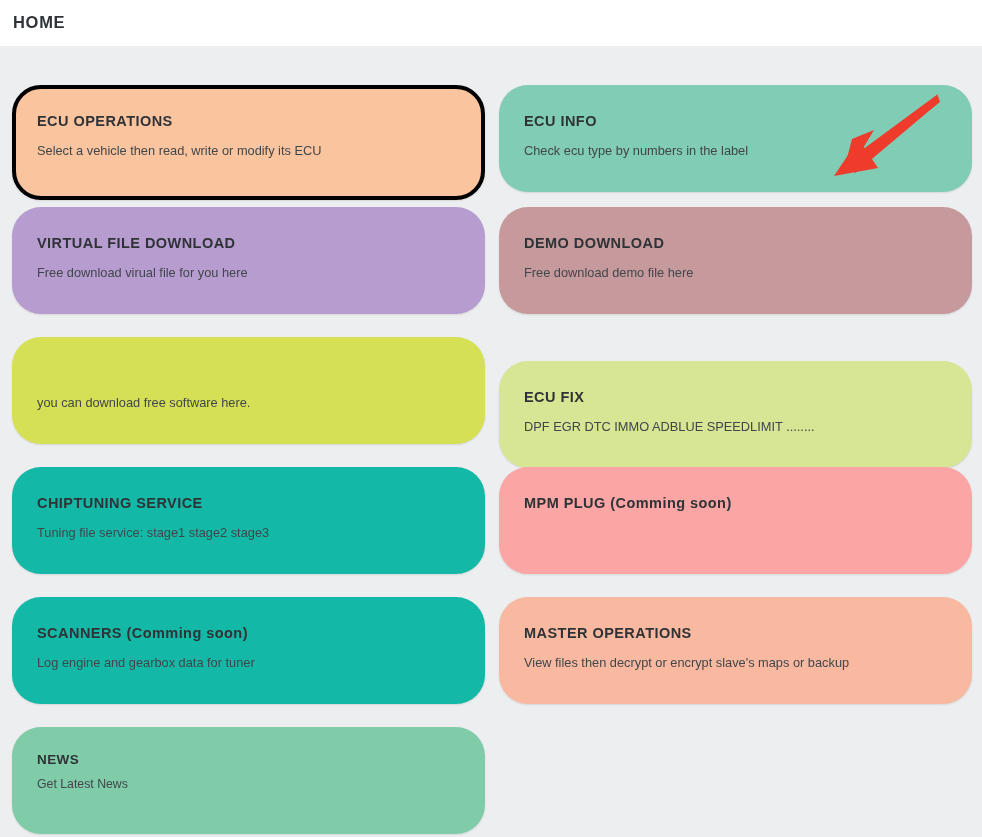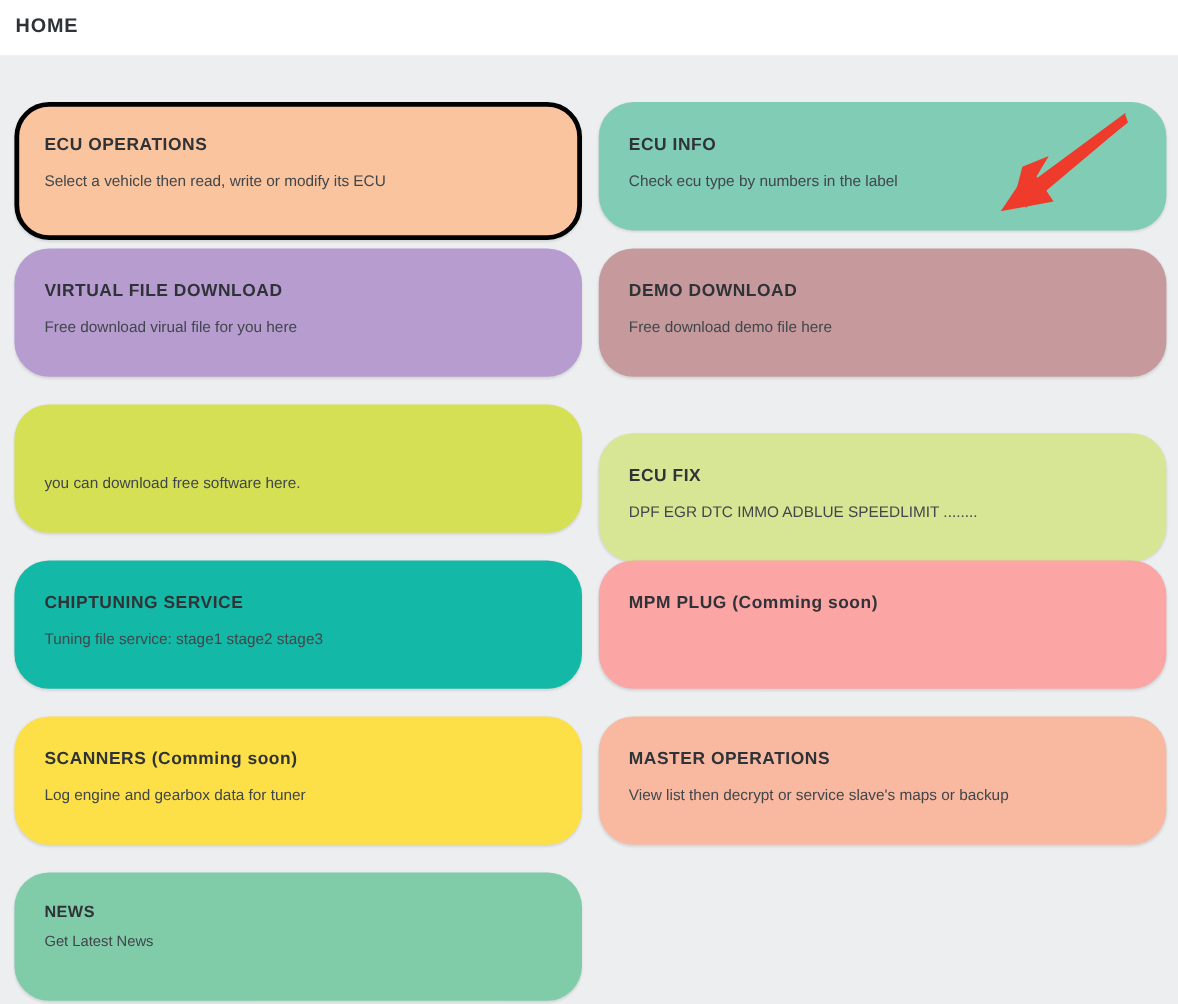--- a/index.html
+++ b/index.html
@@ -139,27 +139,27 @@
           <div class="card-title">ECU FIX</div>
           <div class="card-sub">DPF EGR DTC IMMO ADBLUE SPEEDLIMIT ........</div>
         </div>
         <div class="card col-left" style="top: 421px; height: 107px; background: #14b8a6; padding-left: 40px;">
           <div class="card-title">CHIPTUNING SERVICE</div>
           <div class="card-sub">Tuning file service: stage1 stage2 stage3</div>
         </div>
         <div class="card col-right" style="top: 421px; height: 107px; background: #fca5a5;">
           <div class="card-title">MPM PLUG (Comming soon)</div>
         </div>
-        <div class="card col-left" style="top: 551px; height: 107px; background: #fde047;">
+        <div class="card col-left" style="top: 551px; height: 107px; background: #14b8a6;">
           <div class="card-title">SCANNERS (Comming soon)</div>
           <div class="card-sub">Log engine and gearbox data for tuner</div>
         </div>
         <div class="card col-right" style="top: 551px; height: 107px; background: rgb(249, 185, 161);">
           <div class="card-title">MASTER OPERATIONS</div>
-          <div class="card-sub">View list then decrypt or service slave's maps or backup</div>
+          <div class="card-sub">View files then decrypt or encrypt slave's maps or backup</div>
         </div>
         <div class="card col-left compact" style="top: 681px; height: 107px; background: rgb(128, 204, 169);">
           <div class="card-title">NEWS</div>
           <div class="card-sub">Get Latest News</div>
         </div>
       </div>
 
     <svg id="annotation-arrow" viewBox="0 0 140 100" xmlns="http://www.w3.org/2000/svg">
       <polygon points="120,6 44,62 56,42 34,51 28,74 46,70 36,86 118,17" fill="#ee3b2b"></polygon>
       <polygon points="120,8 48,62 40,52 16,88 60,80 52,68 122,14" fill="#ee3b2b"></polygon>

